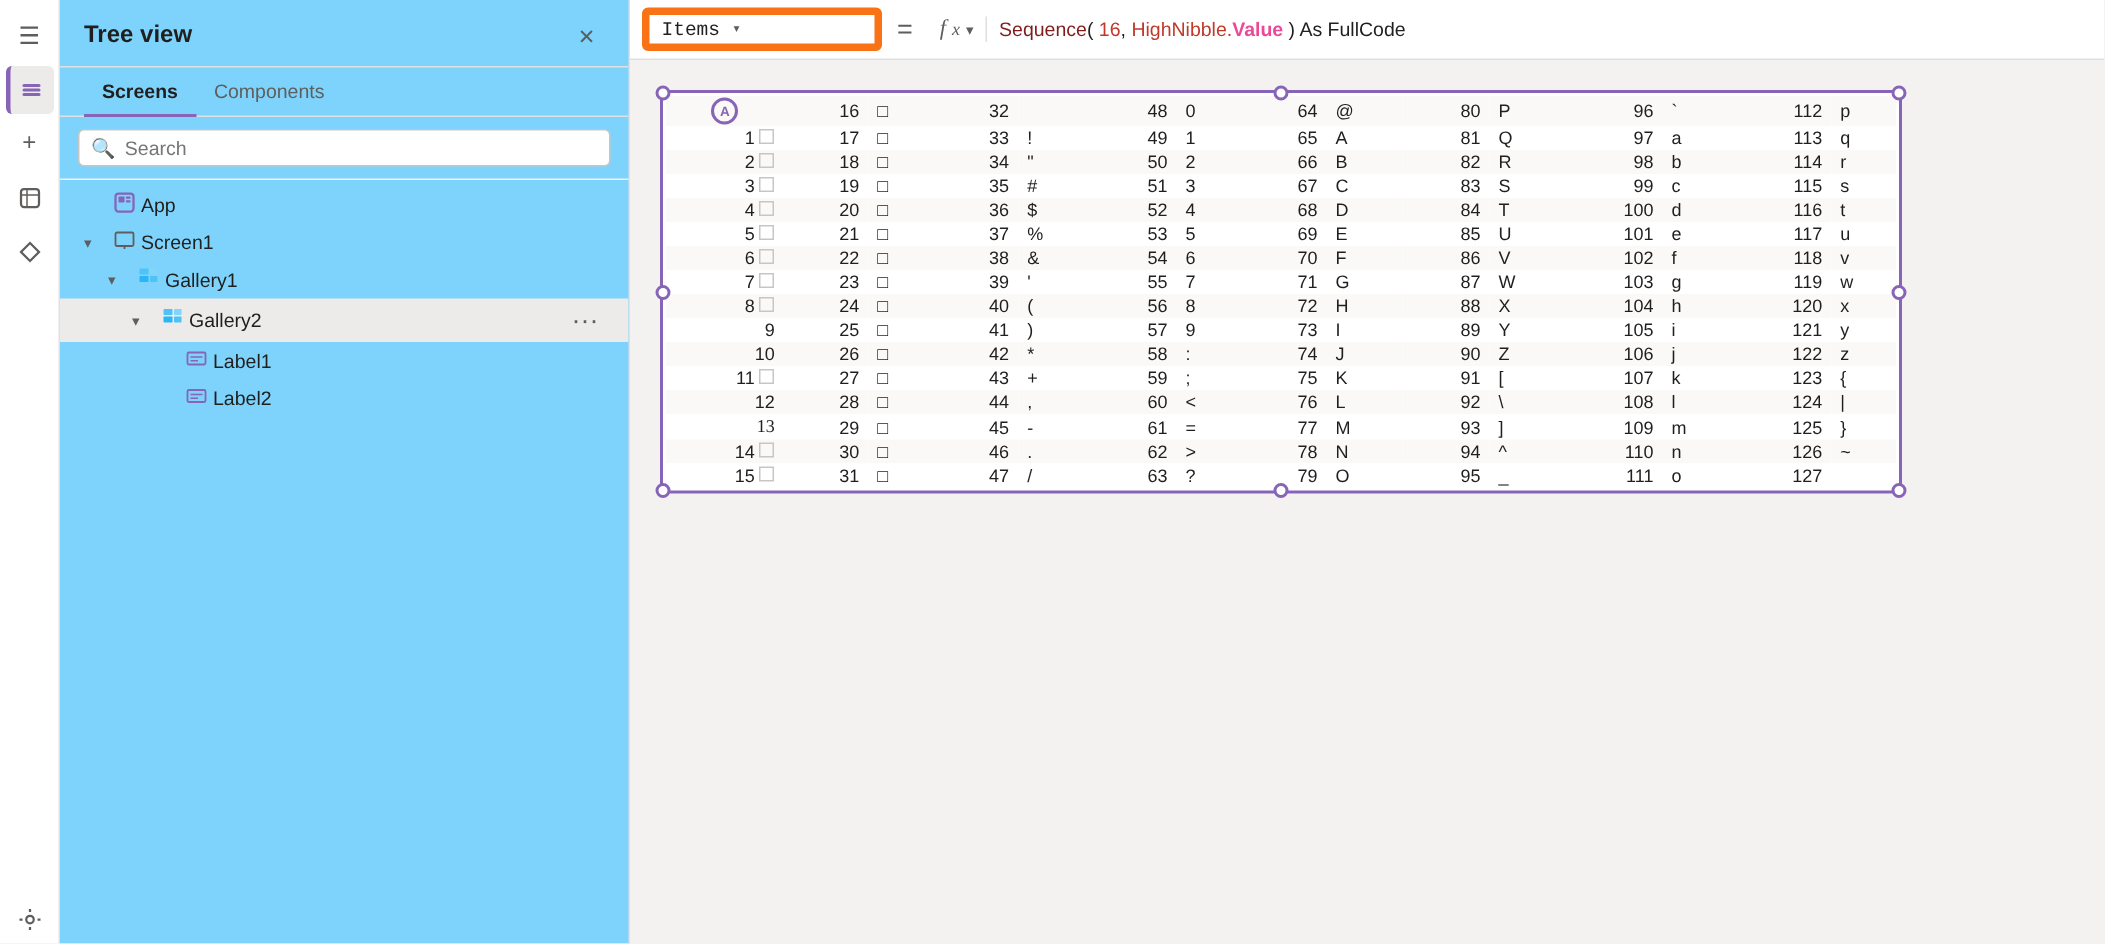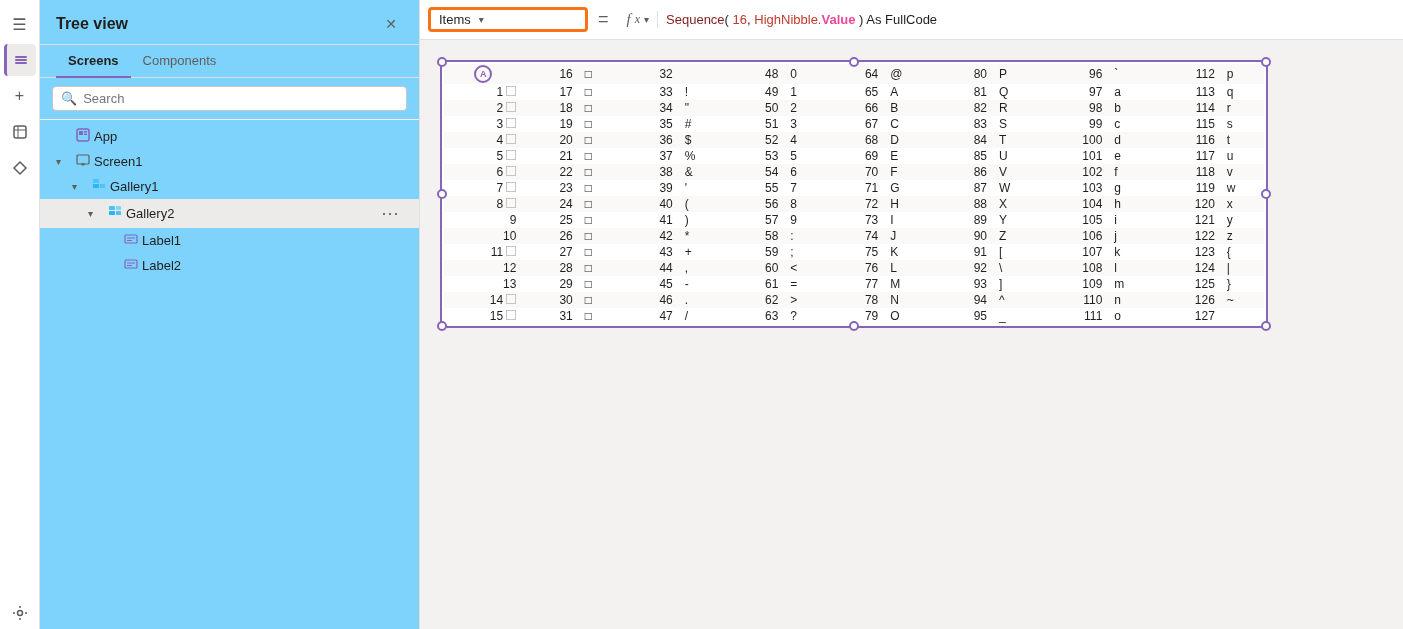--- a/index.html
+++ b/index.html
@@ -137,28 +137,29 @@
       align-items: center;
       background: #fff;
       border-bottom: 1px solid #e0e0e0;
       padding: 0 8px;
       height: 40px;
       flex-shrink: 0;
     }
     .formula-dropdown {
       display: flex;
       align-items: center;
-      border: 3px solid #f97316;
+      border: 5px solid #f97316;
       border-radius: 4px;
       padding: 2px 8px;
       font-size: 13px;
       min-width: 160px;
       cursor: pointer;
       background: #fff;
       color: #201f1e;
+      font-family: Liberation Mono, monospace;
     }
     .formula-dropdown span.dd-arrow { margin-left: 8px; font-size: 10px; color: #605e5c; }
     .formula-equals {
       padding: 0 10px;
       font-size: 18px;
       color: #605e5c;
     }
     .formula-fx {
       display: flex;
       align-items: center;
@@ -644,21 +645,21 @@
                 <td class="num-cell">76</td>
                 <td class="char-cell">L</td>
                 <td class="num-cell">92</td>
                 <td class="char-cell">\</td>
                 <td class="num-cell">108</td>
                 <td class="char-cell">l</td>
                 <td class="num-cell">124</td>
                 <td class="char-cell">|</td>
               </tr>
               <tr>
-                <td class="num-cell" style="padding-right: 4px; min-width: 30px;">13</td>
+                <td class="num-cell" style="padding-right: 4px; min-width: 30px; font-family: Liberation Serif, serif;">13</td>
                 <td class="num-cell">29</td>
                 <td class="char-cell">□</td>
                 <td class="num-cell">45</td>
                 <td class="char-cell">-</td>
                 <td class="num-cell">61</td>
                 <td class="char-cell">=</td>
                 <td class="num-cell">77</td>
                 <td class="char-cell">M</td>
                 <td class="num-cell">93</td>
                 <td class="char-cell">]</td>

